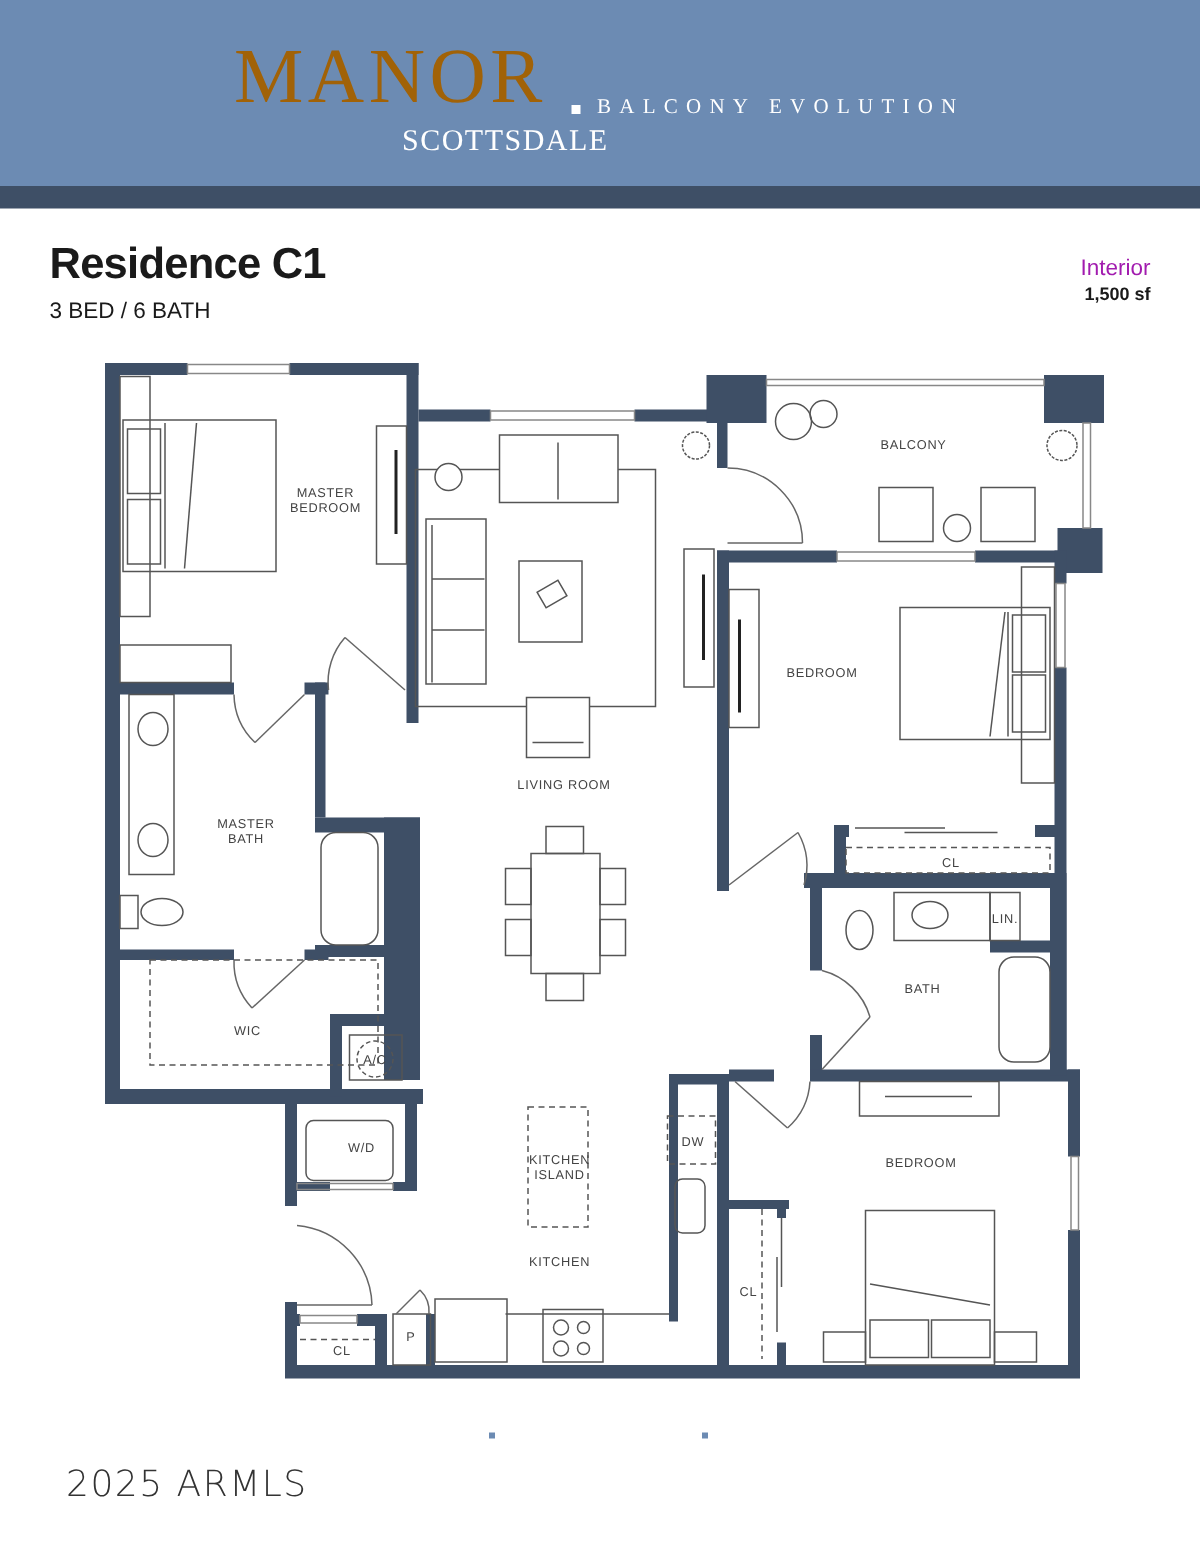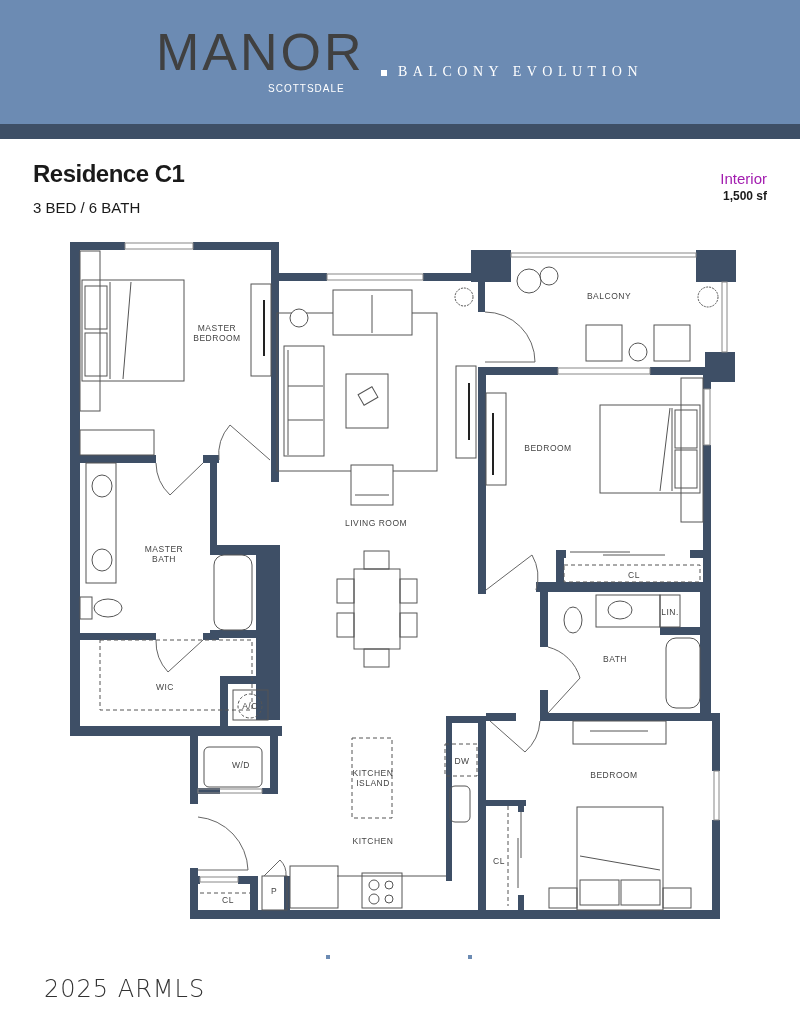--- a/index.html
+++ b/index.html
@@ -1,23 +1,23 @@
 <!DOCTYPE html>
 <html><head>
 <meta charset="utf-8">
 <style>
   html, body { margin:0; padding:0; }
   body { width:800px; height:1036px; background:#ffffff; position:relative; overflow:hidden; font-family:"Liberation Sans", sans-serif; }
   .header { position:absolute; left:0; top:0; width:800px; height:124px; background:#6c8bb3; }
   .header-bar { position:absolute; left:0; top:124px; width:800px; height:15px; background:#3e4f66; }
-  .logo { position:absolute; left:156px; top:26px; color:#404040; font-family:Liberation Sans, sans-serif; font-weight:200; font-size:52px; letter-spacing:3px; line-height:52px; }
+  .logo { position:absolute; left:156px; top:26px; color:#a16207; font-family:Liberation Serif, serif; font-weight:200; font-size:52px; letter-spacing:3px; line-height:52px; }
   .logo-dot { position:absolute; left:381px; top:70px; width:6px; height:6px; background:#ffffff; }
   .tagline { position:absolute; left:398px; top:64px; color:#ffffff; font-family:"Liberation Serif", serif; font-size:14px; letter-spacing:5.5px; }
-  .city { position:absolute; left:268px; top:83px; color:#ffffff; font-family:Liberation Sans, sans-serif; font-size:10px; letter-spacing:1px; }
-  .title { position:absolute; left:33px; top:160px; font-family:"Liberation Sans", sans-serif; font-weight:bold; font-size:24px; color:#1a1a1a; letter-spacing:-0.5px;text-align:center; }
+  .city { position:absolute; left:268px; top:83px; color:#ffffff; font-family:Liberation Serif, serif; font-size:20px; letter-spacing:1px; }
+  .title { position:absolute; left:33px; top:160px; font-family:"Liberation Sans", sans-serif; font-weight:bold; font-size:29px; color:#1a1a1a; letter-spacing:-0.5px;text-align:center; }
   .subtitle { position:absolute; left:33px; top:199px; font-family:"Liberation Sans", sans-serif; font-size:15px; color:#1a1a1a; }
   .interior-label { position:absolute; right:33px; top:170px; font-size:15px; color:#a21caf; text-align:right; }
   .interior-value { position:absolute; right:33px; top:189px; font-size:12px; font-weight:bold; color:#1a1a1a; text-align:right; }
   .plan { position:absolute; left:0; top:0; }
   .room-label { font-family:"Liberation Sans", sans-serif; font-size:8.5px; fill:#444; letter-spacing:0.5px; }
   .copyright { position:absolute; left:2px; top:975px; font-family:"DejaVu Sans", sans-serif; font-weight:200; font-size:24px; color:#333; letter-spacing:1px;margin-left:42px; }
   .marker { position:absolute; width:4px; height:4px; background:#6c8bb3; top:955px; }
 </style>
 </head>
 <body>

